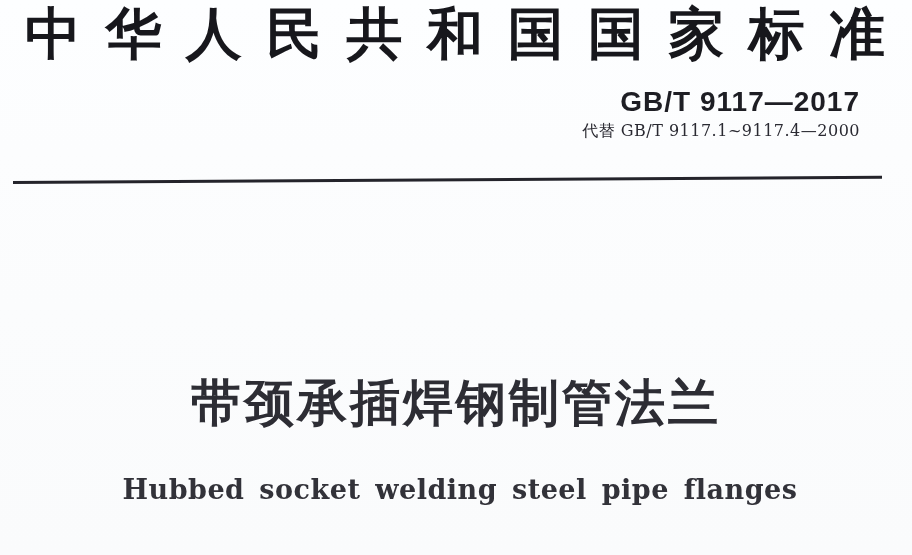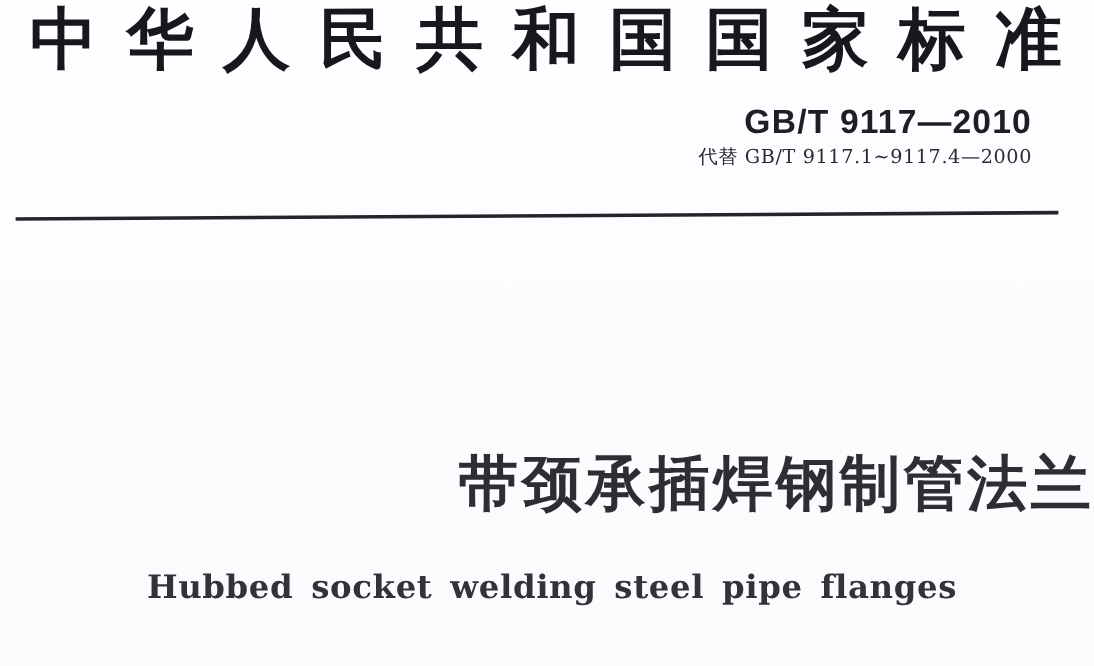--- a/index.html
+++ b/index.html
@@ -69,21 +69,21 @@
     background: #24242b;
     transform: rotate(-0.35deg);
     transform-origin: left center;
   }
   
   .title-cn {
     position: absolute;
     left: 0;
     top: 374px;
     width: 912px;
-    text-align: right;
+    text-align: center;
     font-family: "DejaVu Sans", sans-serif;
     font-weight: bold;
     font-size: 50px;
     line-height: 58px;
     letter-spacing: 3px;
     color: #2d2d34;
   }
   
   .title-en {
     position: absolute;
@@ -101,21 +101,21 @@
   }
 </style>
 </head>
 <body>
 
 <div class="page">
 
   <div class="heading-cn">中华人民共和国国家标准</div>
 
   <div class="std-block">
-    <div class="std-code">GB/T 9117—2010</div>
+    <div class="std-code">GB/T 9117—2017</div>
     <div class="std-replaces">代替 GB/T 9117.1~9117.4—2000</div>
   </div>
 
   <div class="rule"></div>
 
   <div class="title-cn">带颈承插焊钢制管法兰</div>
 
   <div class="title-en">Hubbed socket welding steel pipe flanges</div>
 
 </div>

